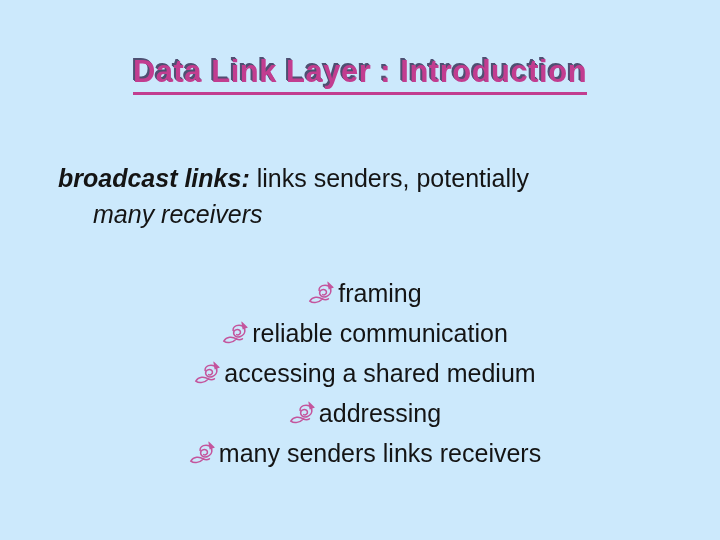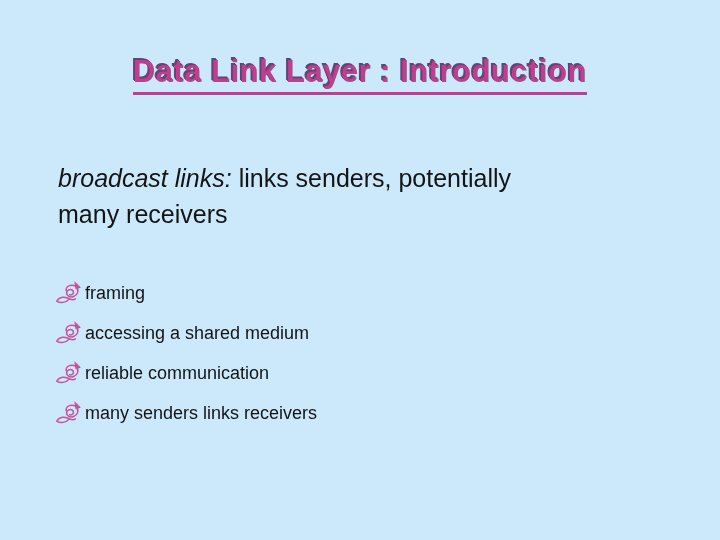--- a/index.html
+++ b/index.html
@@ -41,39 +41,42 @@
   .intro {
     position: absolute;
     top: 160px;
     left: 58px;
     width: 600px;
     font-size: 25px;
     line-height: 36px;
     color: var(--body-text);
   }
   .intro .lead {
-    font-weight: normal;
+    font-weight: bold;
     font-style: italic;
   }
   .intro .line2 {
     display: block;
+    margin-left: 35px;
+    font-style: italic;
   }
   .bullet-list {
     position: absolute;
     top: 273px;
     left: 55px;
     width: 620px;
     list-style: none;
   }
   .bullet-list li {
     display: flex;
     align-items: center;
     height: 40px;
-    font-size: 18px;
+    font-size: 25px;
     color: var(--body-text);
+    justify-content: center;
   }
   .rose {
     width: 28px;
     height: 23px;
     margin-right: 2px;
     flex: 0 0 auto;
     transform: rotate(-4deg);
   }
   .rose path { stroke: var(--rose); fill: none; stroke-width: 1.4; stroke-linecap: round; }
   .rose .petal { fill: var(--rose); stroke: var(--rose); }
@@ -102,30 +105,39 @@
       </svg>
       <span>framing</span>
     </li>
     <li>
       <svg class="rose" viewBox="0 0 26 21" aria-hidden="true">
         <path class="petal" d="M19.5 1.2 L23.2 5.4 L20 6.4 Z"></path>
         <path d="M10.5 7.5 C10.5 3 16.5 1.8 19.5 4.2 C22.6 6.7 22 12 17 13.5 C12.8 14.7 9.8 11.6 11.2 8.6 C12.4 6 16.7 6.4 17.2 9 C17.6 11 15.2 12.6 13.6 11.6"></path>
         <path d="M1.2 16.8 C4.2 12.6 9.4 13 13 15.6 C9.4 18.8 4.2 19.3 1.2 16.8 Z"></path>
         <path d="M13 15.6 C15 16.7 16.8 16.8 18.6 15.8"></path>
       </svg>
+      <span>reliable communication</span>
+    </li>
+    <li>
+      <svg class="rose" viewBox="0 0 26 21" aria-hidden="true">
+        <path class="petal" d="M19.5 1.2 L23.2 5.4 L20 6.4 Z"></path>
+        <path d="M10.5 7.5 C10.5 3 16.5 1.8 19.5 4.2 C22.6 6.7 22 12 17 13.5 C12.8 14.7 9.8 11.6 11.2 8.6 C12.4 6 16.7 6.4 17.2 9 C17.6 11 15.2 12.6 13.6 11.6"></path>
+        <path d="M1.2 16.8 C4.2 12.6 9.4 13 13 15.6 C9.4 18.8 4.2 19.3 1.2 16.8 Z"></path>
+        <path d="M13 15.6 C15 16.7 16.8 16.8 18.6 15.8"></path>
+      </svg>
       <span>accessing a shared medium</span>
     </li>
     <li>
       <svg class="rose" viewBox="0 0 26 21" aria-hidden="true">
         <path class="petal" d="M19.5 1.2 L23.2 5.4 L20 6.4 Z"></path>
         <path d="M10.5 7.5 C10.5 3 16.5 1.8 19.5 4.2 C22.6 6.7 22 12 17 13.5 C12.8 14.7 9.8 11.6 11.2 8.6 C12.4 6 16.7 6.4 17.2 9 C17.6 11 15.2 12.6 13.6 11.6"></path>
         <path d="M1.2 16.8 C4.2 12.6 9.4 13 13 15.6 C9.4 18.8 4.2 19.3 1.2 16.8 Z"></path>
         <path d="M13 15.6 C15 16.7 16.8 16.8 18.6 15.8"></path>
       </svg>
-      <span>reliable communication</span>
+      <span>addressing</span>
     </li>
     <li>
       <svg class="rose" viewBox="0 0 26 21" aria-hidden="true">
         <path class="petal" d="M19.5 1.2 L23.2 5.4 L20 6.4 Z"></path>
         <path d="M10.5 7.5 C10.5 3 16.5 1.8 19.5 4.2 C22.6 6.7 22 12 17 13.5 C12.8 14.7 9.8 11.6 11.2 8.6 C12.4 6 16.7 6.4 17.2 9 C17.6 11 15.2 12.6 13.6 11.6"></path>
         <path d="M1.2 16.8 C4.2 12.6 9.4 13 13 15.6 C9.4 18.8 4.2 19.3 1.2 16.8 Z"></path>
         <path d="M13 15.6 C15 16.7 16.8 16.8 18.6 15.8"></path>
       </svg>
       <span>many senders links receivers</span>
     </li>

